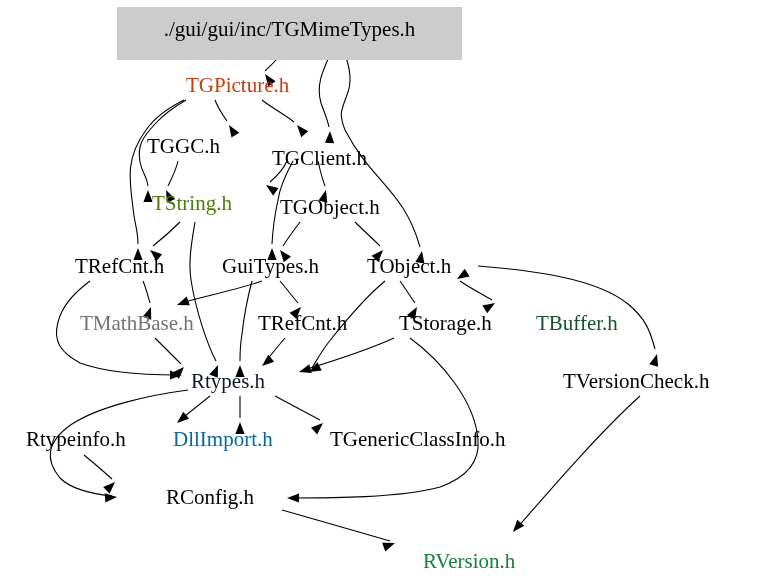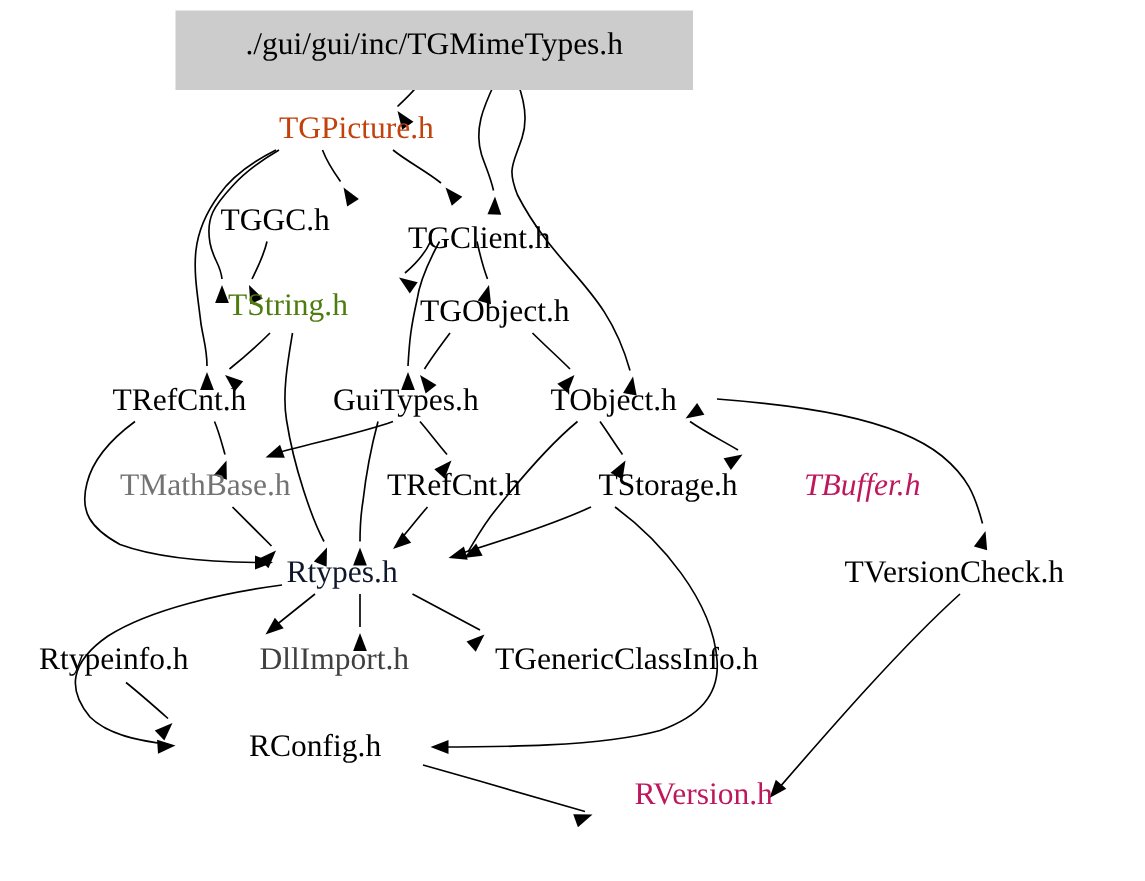--- a/index.html
+++ b/index.html
@@ -131,23 +131,23 @@
       <div class="node" style="left: 147px; top: 134px; color: rgb(0, 0, 0);">TGGC.h</div>
       <div class="node" style="left: 272px; top: 134px; color: rgb(0, 0, 0); margin-top: 12px;">TGClient.h</div>
       <div class="node" style="left: 152px; top: 191px; color: #4d7c0f;">TString.h</div>
       <div class="node" style="left: 280px; top: 195px; color: rgb(0, 0, 0);">TGObject.h</div>
       <div class="node" style="left: 75px; top: 254px; color: rgb(0, 0, 0);">TRefCnt.h</div>
       <div class="node" style="left: 222px; top: 254px; color: rgb(0, 0, 0);">GuiTypes.h</div>
       <div class="node" style="left: 367px; top: 254px; color: rgb(0, 0, 0);">TObject.h</div>
       <div class="node" style="left: 80px; top: 311px; color: #737373;">TMathBase.h</div>
       <div class="node" style="left: 258px; top: 311px; color: rgb(0, 0, 0);">TRefCnt.h</div>
       <div class="node" style="left: 399px; top: 311px; color: rgb(0, 0, 0);">TStorage.h</div>
-      <div class="node" style="left: 536px; top: 311px; color: #be185d; font-style: italic;">TBuffer.h</div>
+      <div class="node" style="left: 536px; top: 311px; color: #14532d;">TBuffer.h</div>
       <div class="node" style="left: 191px; top: 369px; color: #0f172a;">Rtypes.h</div>
       <div class="node" style="left: 563px; top: 369px; color: rgb(0, 0, 0);">TVersionCheck.h</div>
       <div class="node" style="left: 26px; top: 427px; color: rgb(0, 0, 0);">Rtypeinfo.h</div>
-      <div class="node" style="left: 173px; top: 427px; color: #404040;">DllImport.h</div>
+      <div class="node" style="left: 173px; top: 427px; color: #0369a1;">DllImport.h</div>
       <div class="node" style="left: 330px; top: 427px; color: rgb(0, 0, 0); text-align: right;">TGenericClassInfo.h</div>
       <div class="node" style="left: 166px; top: 485px; color: #000000; text-align: right;">RConfig.h</div>
-      <div class="node" style="left: 423px; top: 517px; color: #be185d;">RVersion.h</div>
+      <div class="node" style="left: 423px; top: 549px; color: #15803d;">RVersion.h</div>
     </div>
 
 </div>
 
 </body></html>

